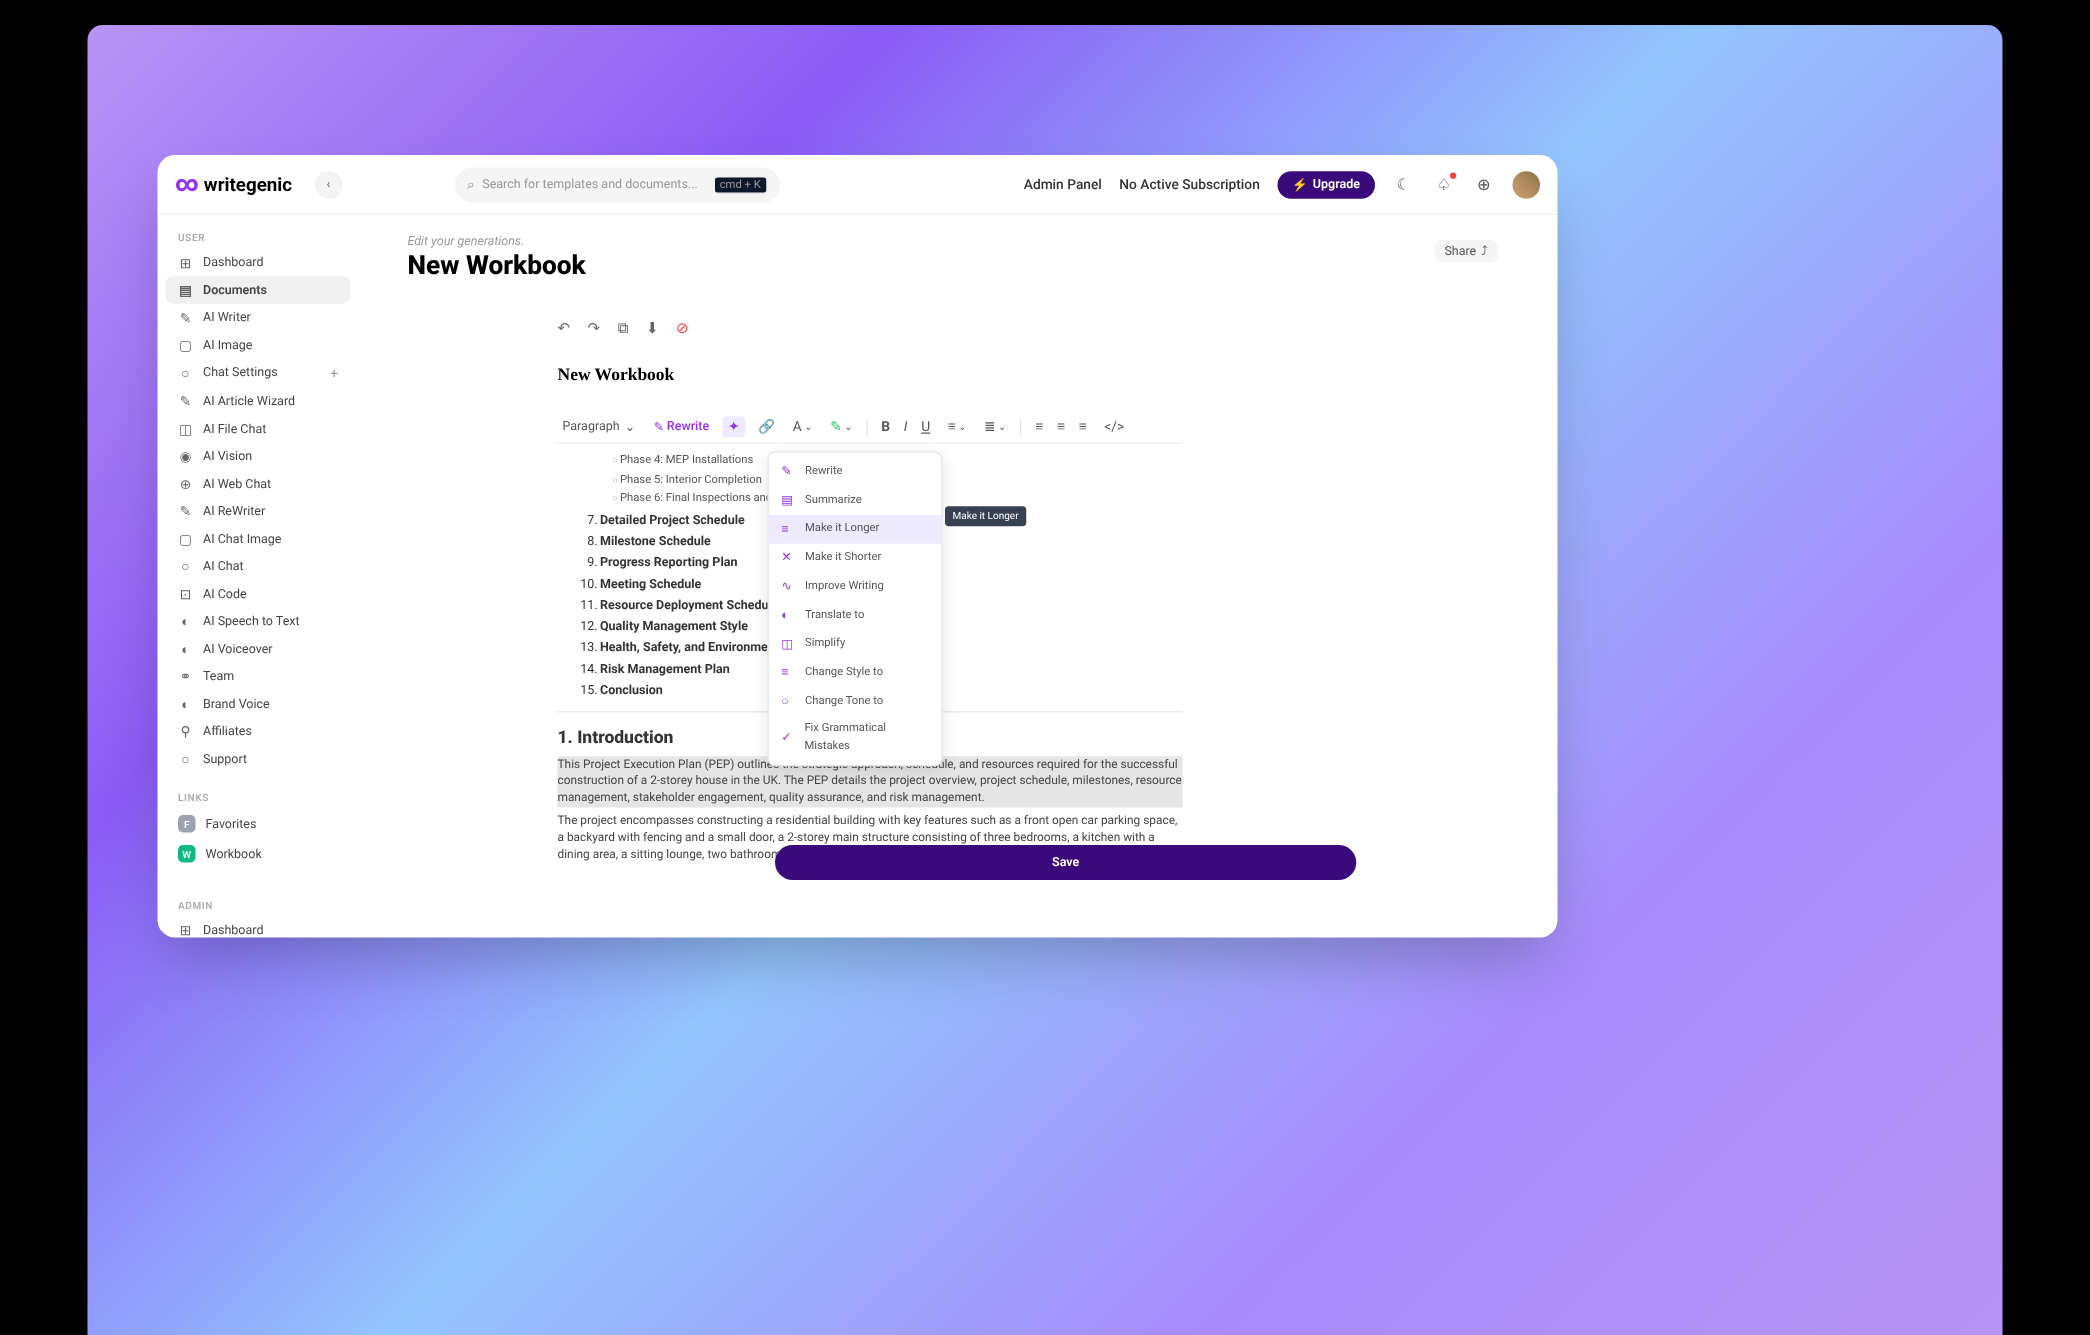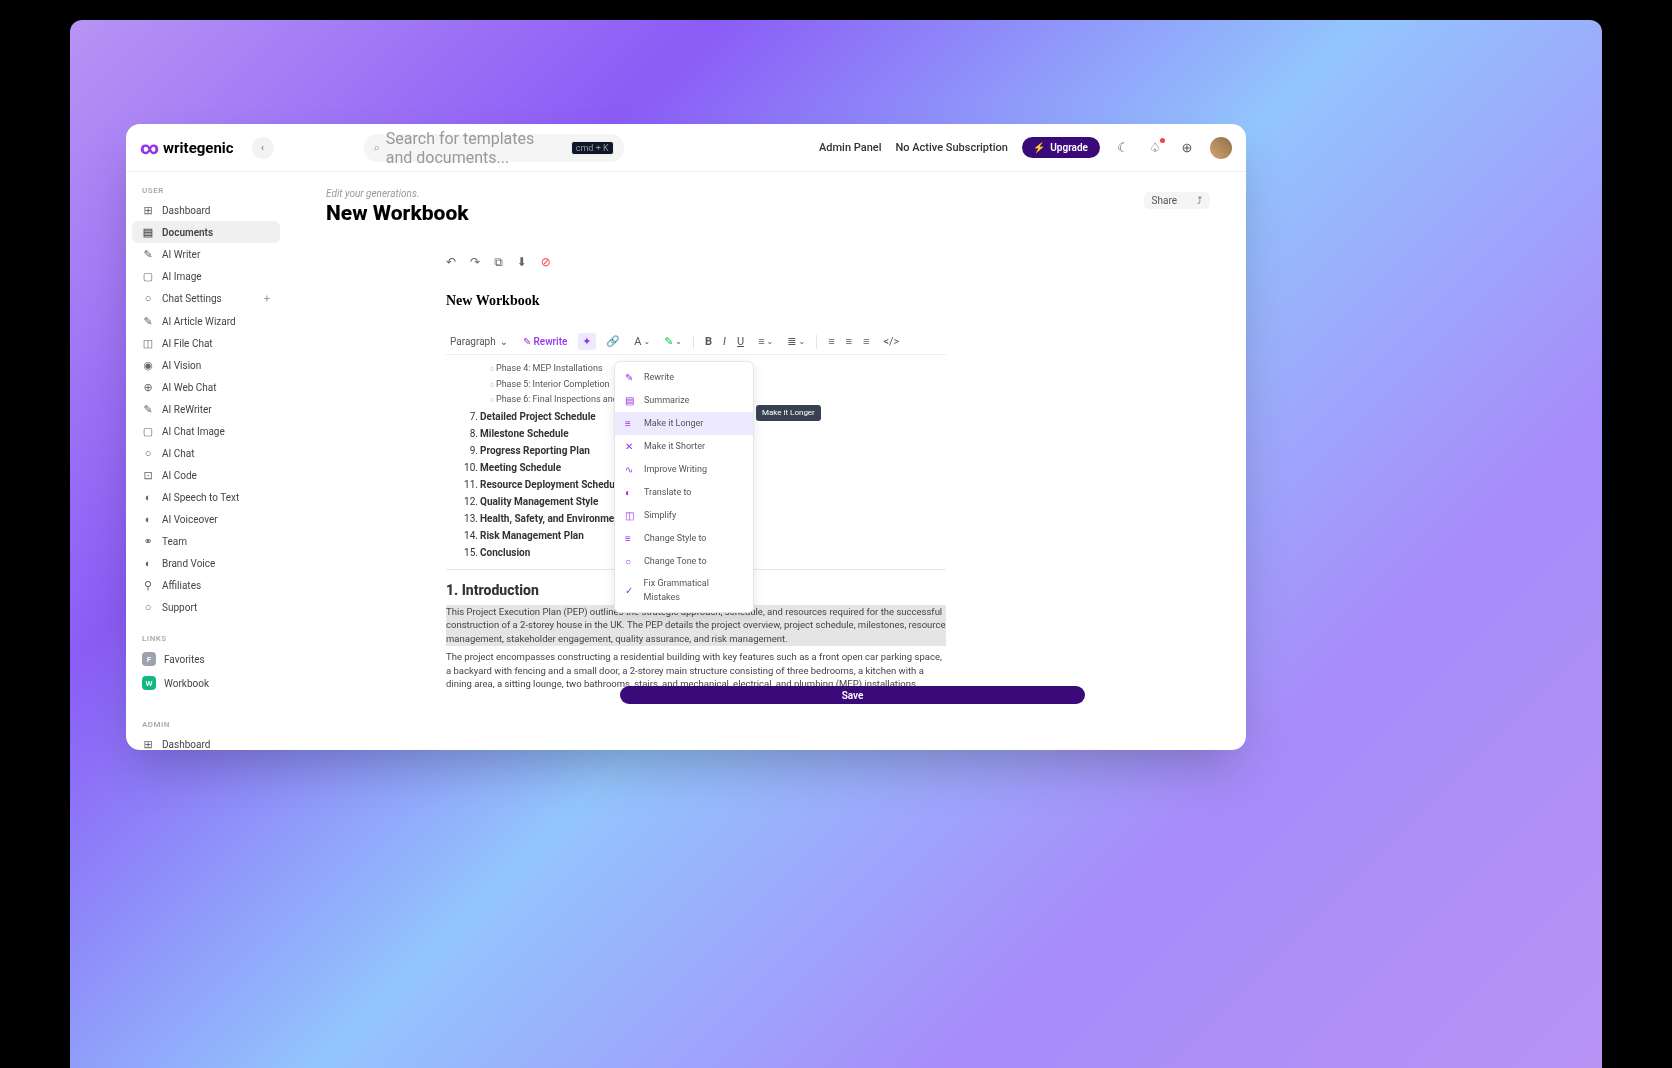--- a/index.html
+++ b/index.html
@@ -63,21 +63,21 @@
   width: 260px;
   height: 28px;
   background: #f5f5f5;
   border-radius: 14px;
   display: flex;
   align-items: center;
   padding: 0 10px;
   gap: 6px;
 }
 .search-box .si { color: #999; font-size: 11px; }
-.search-box .ph { color: #999; font-size: 16px; flex: 1; }
+.search-box .ph { color: #999; font-size: 10px; flex: 1; }
 .search-box .kbd { font-size: 9px; color: #999; background:#0f172a; padding:1px 4px; border-radius:3px; border:1px solid #eee;}
 .topbar-right { margin-left: auto; display: flex; align-items: center; gap: 14px; }
 .link-txt { font-size: 11px; color: #333; font-weight: 500; }
 .upgrade-btn {
   background: #3b0a7a;
   color: #fff;
   border-radius: 14px;
   padding: 5px 12px;
   font-size: 10px;
   font-weight: 600;
@@ -111,22 +111,22 @@
 .lb-w { background: #10b981; }
 .main-content {
   flex: 1;
   padding: 16px 40px 0 40px;
   overflow: hidden;
   position: relative;
 }
 .subtitle { font-size: 10px; color: #999; font-style: italic; }
 .page-title { font-size: 21px; font-weight: 800; margin-top: 2px; }
 .share-btn {
-  position: absolute; top: 20px; right: 36px;
-  font-size: 10px; color: #555; display:flex; align-items:center; gap:20px;
+  position: absolute; top: 20px; right: 48px;
+  font-size: 10px; color: #555; display:flex; align-items:center; gap:4px;
   background:#f5f5f5; padding:3px 8px; border-radius:5px;text-align:center;
 }
 .editor-wrap {
   margin-top: 26px;
   margin-left: 120px;
   width: 500px;
 }
 .editor-actions {
   display: flex; gap: 14px; padding: 4px 0;
 }
@@ -194,21 +194,21 @@
   font-size: 8px;
   padding: 2px 6px;
   border-radius: 3px;
   z-index: 11;
 }
 .save-btn {
   position: absolute;
   bottom: 46px;
   left: 494px;
   width: 465px;
-  height: 18px;
+  height: 28px;
   background: #3b0a7a;
   color: #fff;
   border-radius: 14px;
   display:flex; align-items:center; justify-content:center;
   font-size: 10px;
   font-weight: 600;
   cursor: pointer;
 }
 </style>
 </head>

